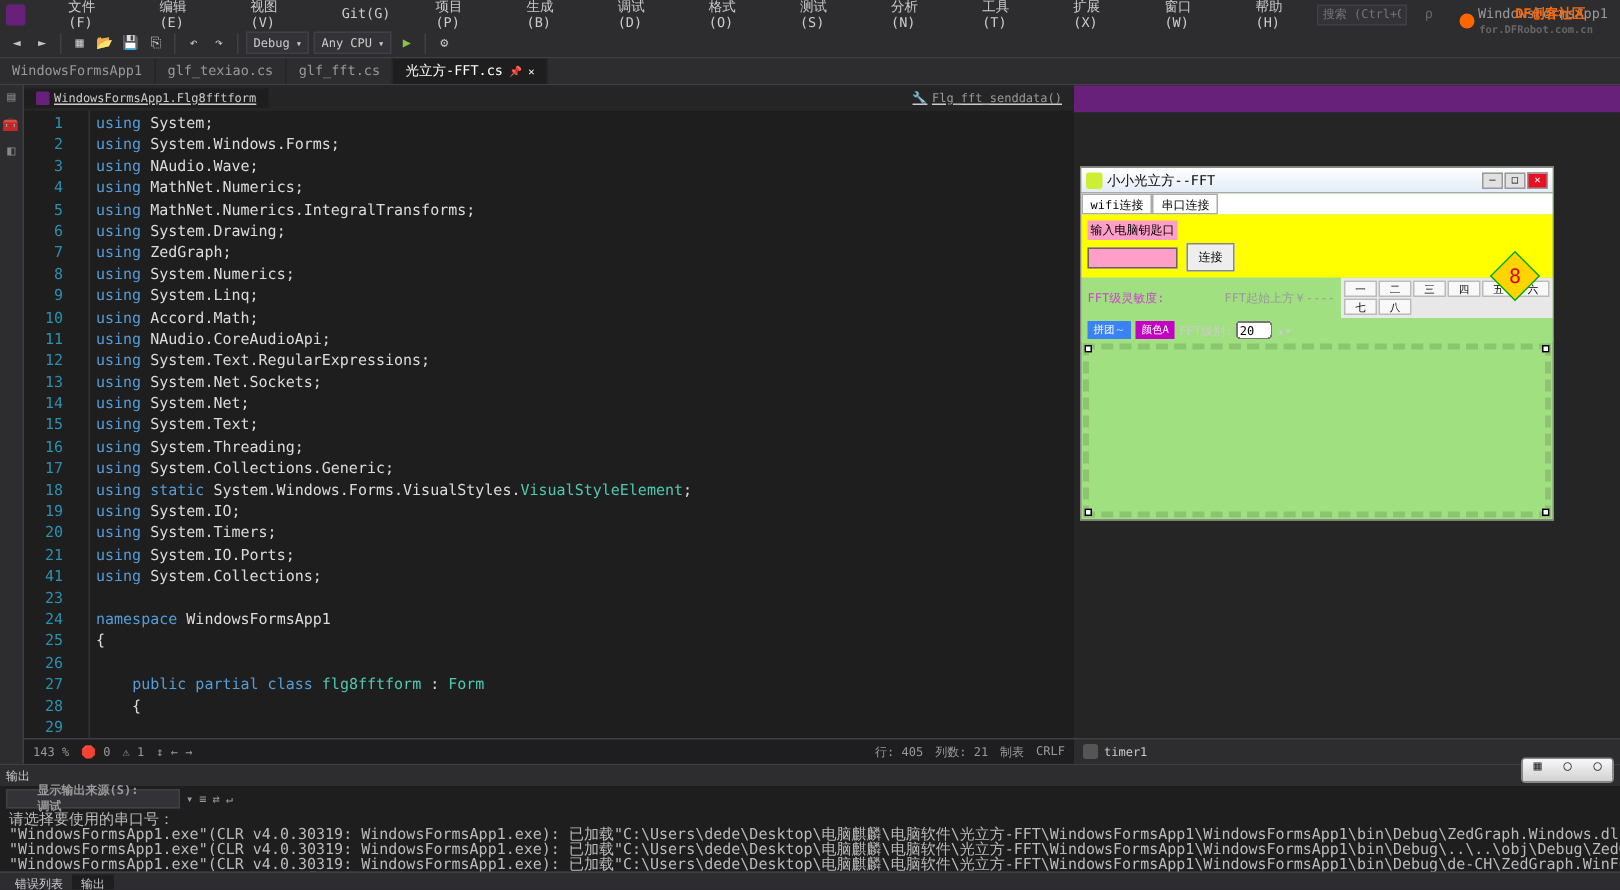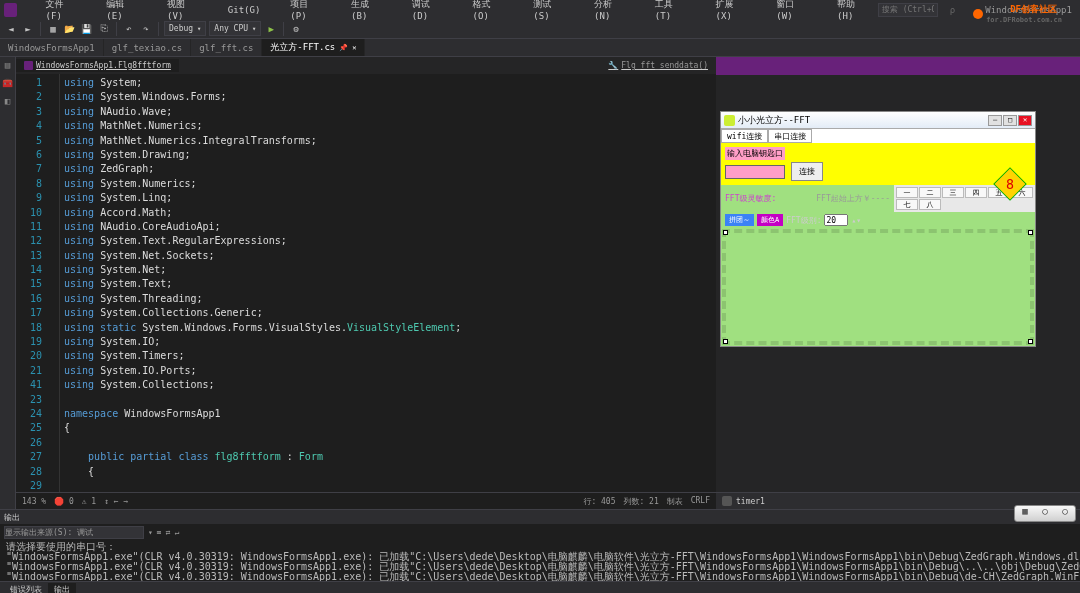--- a/index.html
+++ b/index.html
@@ -71,21 +71,21 @@
 .wf-canvas { height:116px; background:#a0e080; border:4px dashed rgba(0,0,0,0.12); margin:1px; position:relative; }
 .wf-handle { position:absolute; width:5px;height:5px;background:#fff;border:1px solid #000; }
 .component-tray { height:17px; background:#2d2d30; border-top:1px solid #3f3f46; padding:2px 6px; font-size:8px; color:#ccc; display:flex; align-items:center; gap:4px; }
 .component-tray .ci { width:10px;height:10px;background:#555;border-radius:2px; }
 .media-ctrl { position:absolute; right:4px; top:430px; width:62px;height:17px; background:linear-gradient(#f8f8f8,#d0d0d0); border:1px solid #888; border-radius:3px; display:flex; }
 .media-ctrl div { flex:1; text-align:center; font-size:9px; color:#333;}
 .output-panel { height:72px; background:#1e1e1e; border-top:1px solid #3f3f46; display:flex; flex-direction:column; }
 .out-head { height:14px; background:#2d2d30; display:flex; align-items:center; padding:0 4px; font-size:8px; color:#ccc; }
 .out-head .r { margin-left:auto; }
 .out-sub { height:16px; display:flex; align-items:center; padding:0 4px; gap:4px; font-size:8px; color:#999; }
-.out-combo { background:#333337; border:1px solid #3f3f46; padding:0 0; height:13px; display:flex; align-items:center; width:140px; }
+.out-combo { background:#333337; border:1px solid #3f3f46; padding:0 20px; height:13px; display:flex; align-items:center; width:116px;font-weight:bold; }
 .out-body { flex:1; padding:2px 6px; font-size:10px; color:#bbb; line-height:10px; overflow:hidden; white-space:pre; }
 .bottom-tabs { height:15px; background:#2d2d30; border-top:1px solid #3f3f46; display:flex; align-items:center; padding:0 4px; font-size:8px; }
 .btab { padding:1px 6px; color:#ccc; }
 .btab.active { background:#1e1e1e; }
 </style>
 </head>
 <body>
 
 <div class="menubar">
   <div class="logo"></div>

